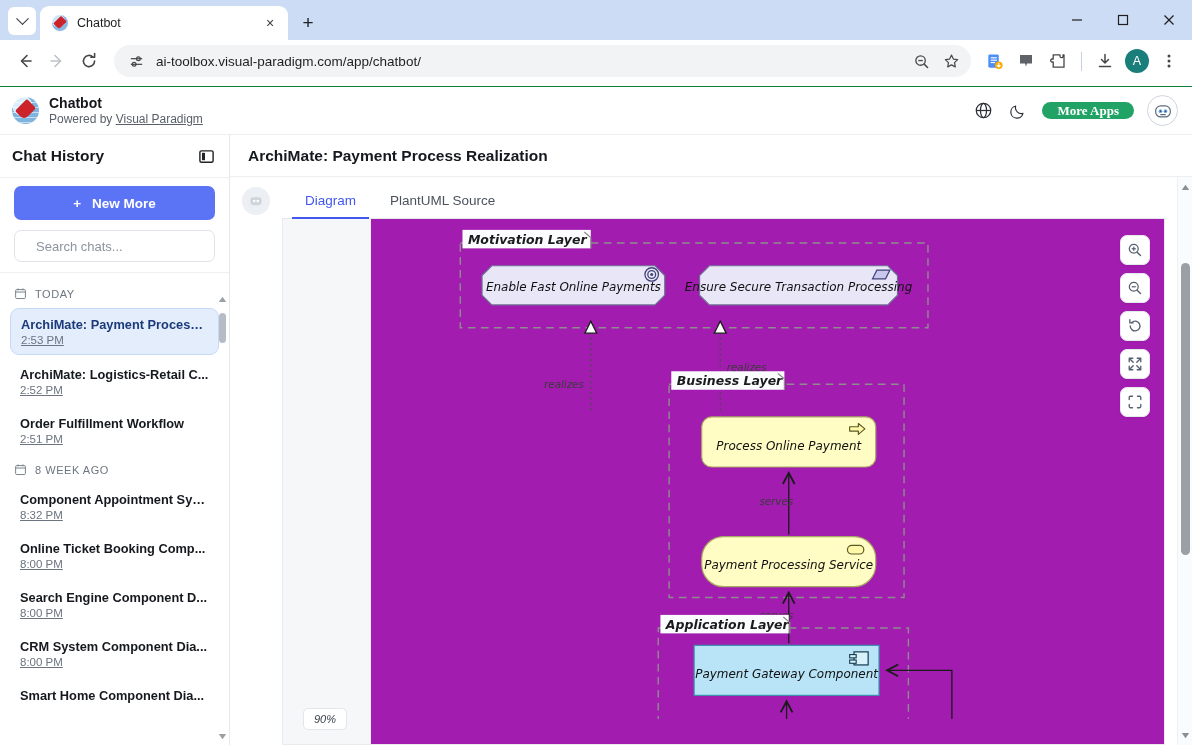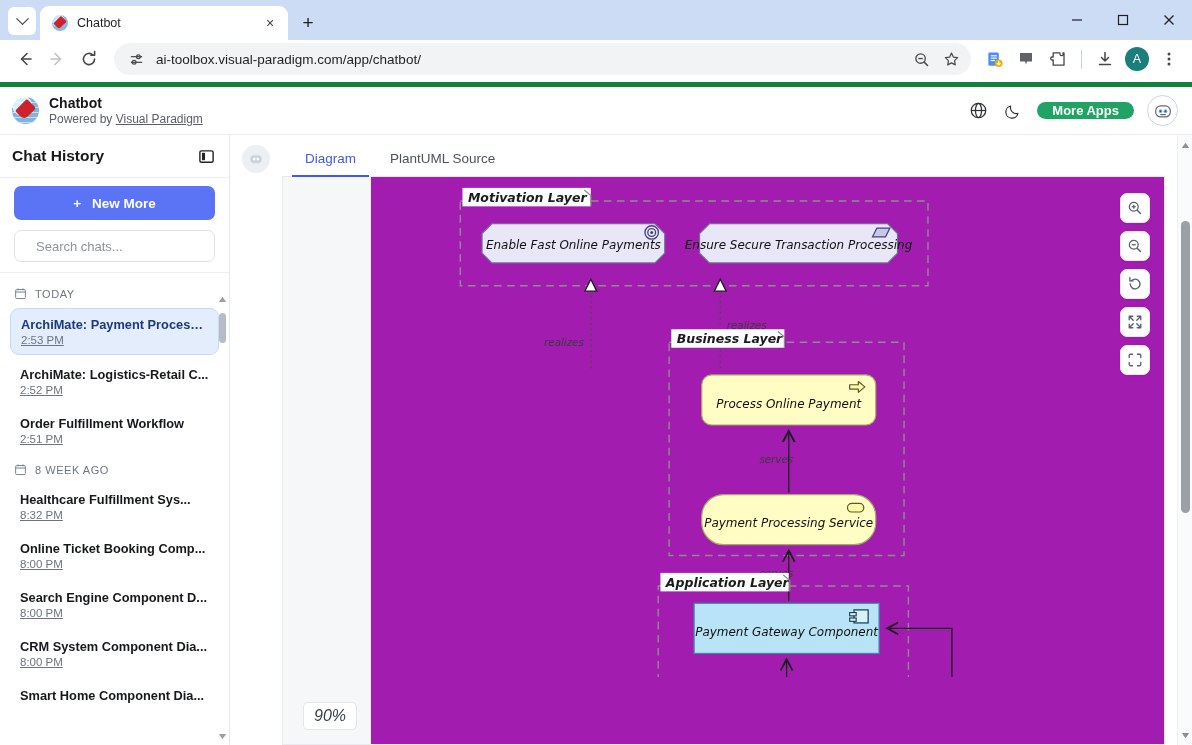--- a/index.html
+++ b/index.html
@@ -36,21 +36,21 @@
     border-radius: 50%; cursor: pointer; color: #3c4043; font-size: 14px; line-height: 1; }
   .new-tab-btn { width: 28px; height: 28px; margin: 0 0 4px 6px; border-radius: 50%;
     display: flex; align-items: center; justify-content: center; cursor: pointer;
     color: #202124; font-size: 19px; line-height: 1; font-weight: 300; }
   .win-ctrls { position: absolute; right: 0; top: 0; height: 40px; display: flex; }
   .win-btn { width: 46px; height: 40px; display: flex; align-items: center; justify-content: center;
     cursor: pointer; color: #1f1f1f; }
 
   .browser-toolbar {
     height: 47px; background: #ffffff; display: flex; align-items: center;
-    padding: 0 8px 4px 10px; gap: 2px; border-bottom: 5px solid #15803d;
+    padding: 0 8px 4px 10px; gap: 2px; border-bottom: 1px solid #15803d;
   }
   .nav-btn { width: 30px; height: 30px; border-radius: 50%; display: flex;
     align-items: center; justify-content: center; cursor: pointer; color: #444746; flex: 0 0 auto; }
   .nav-btn.disabled { color: #bdc1c6; }
   .omnibox {
     flex: 1 1 auto; height: 32px; background: #f1f3f4; border-radius: 16px;
     display: flex; align-items: center; padding: 0 10px 0 12px; gap: 10px; margin: 0 6px 0 8px;
     cursor: text; min-width: 0;
   }
   .omni-url { font-size: 13.5px; color: #1f1f1f; flex: 1 1 auto; white-space: nowrap; overflow: hidden; }
@@ -76,21 +76,21 @@
   .app-title-wrap { display: flex; flex-direction: column; line-height: 1.18; }
   .app-title { font-size: 14px; font-weight: 700; color: #141619; }
   .app-sub { font-size: 12px; color: #5a6069; }
   .app-sub a { color: #5a6069; text-decoration: underline; }
   .app-header-right { margin-left: auto; display: flex; align-items: center; gap: 13px; }
   .hdr-ico { width: 22px; height: 22px; display: flex; align-items: center; justify-content: center;
     cursor: pointer; color: #2b2f36; }
   .more-apps {
     background: #21a366; color: #fff; border: none; border-radius: 17px; height: 17px;
     padding: 0 15px; font-size: 13px; font-weight: 700; cursor: pointer;
-    font-family: Liberation Sans, sans-serif;
+    font-family: Liberation Serif, serif;
   }
   .bot-av { width: 31px; height: 31px; border-radius: 50%; border: 1.5px solid #cfd6e0;
     background:#fff; display:flex; align-items:center; justify-content:center; cursor:pointer; }
 
   
   .layout { display: flex; height: 610px; }
 
   
   .sidebar { width: 230px; border-right: 1px solid #e6e8ec; display: flex; flex-direction: column;
              background: #fff; flex: 0 0 auto; }
@@ -139,21 +139,21 @@
     display: flex; flex-direction: column; }
   .tabs { display: flex; gap: 8px; border-bottom: 1px solid #e6e8ec; padding-left: 10px; }
   .tab-btn { padding: 8px 13px 9px; font-size: 13.5px; color: #4b525c; cursor: pointer;
     border-bottom: 2px solid transparent; margin-bottom: -1px; }
   .tab-btn.active { color: #4257f0; border-bottom-color: #4257f0; font-weight: 400; }
   .diagram-wrap { flex: 1 1 auto; position: relative; border: 1px solid #e9ebef; border-top: none;
     background: #a21caf; overflow: hidden; font-style: italic; }
   .diagram-left-pane { position:absolute; left:0; top:0; bottom:0; width: 88px;
     background: #f5f7f9; border-right: 1px solid #eaedf1; }
   .zoom-badge { position: absolute; left: 20px; bottom: 14px; background: #fff; border: 1px solid #e3e6ea;
-    border-radius: 5px; padding: 4px 10px; font-size: 16px; color: #384049; z-index: 4; }
+    border-radius: 5px; padding: 4px 10px; font-size: 11px; color: #384049; z-index: 4; }
   .diag-tools { position: absolute; right: 14px; top: 16px; display: flex; flex-direction: column;
     gap: 8px; z-index: 5; }
   .diag-tool { width: 30px; height: 30px; background: #fff; border: 1px solid #e6e9ee; border-radius: 7px;
     display: flex; align-items: center; justify-content: center; cursor: pointer; color: #566070;
     box-shadow: 0 1px 2px rgba(16,24,40,.05); }
   .diag-canvas { position: absolute; inset: 0; }
 
   
   .main-sb { width: 15px; flex: 0 0 auto; background: #fafbfc; border-left: 1px solid #eef0f3;
     position: relative; }
@@ -359,21 +359,21 @@
       <div class="sb-group">
         <svg width="13" height="13" viewBox="0 0 16 16">
             <rect x="2" y="3.2" width="12" height="11" rx="1.4" fill="none" stroke="#767f89" stroke-width="1.2"></rect>
             <line x1="2" y1="6.2" x2="14" y2="6.2" stroke="#767f89" stroke-width="1.2"></line>
             <line x1="5" y1="1.8" x2="5" y2="4" stroke="#767f89" stroke-width="1.2"></line>
             <line x1="11" y1="1.8" x2="11" y2="4" stroke="#767f89" stroke-width="1.2"></line>
           </svg>
         <span class="sb-group-label">8 WEEK AGO</span>
       </div>
       <div class="chat-item">
-        <div class="ci-title">Healthcare Fulfillment Sys...</div>
+        <div class="ci-title">Component Appointment Sys...</div>
         <div class="ci-time">8:32 PM</div>
       </div>
       <div class="chat-item">
         <div class="ci-title">Online Ticket Booking Comp...</div>
         <div class="ci-time">8:00 PM</div>
       </div>
       <div class="chat-item">
         <div class="ci-title">Search Engine Component D...</div>
         <div class="ci-time">8:00 PM</div>
       </div>
@@ -397,20 +397,23 @@
         <div class="sb-sb-arrow" style="position:absolute;bottom:0;left:0;">
           <svg width="9" height="7" viewBox="0 0 9 7">
               <path d="M4.5 6.2 0.8 1h7.4z" fill="#9aa0a6"></path>
             </svg>
         </div>
       </div>
     </div>
   </div>
 
   <div class="main">
+    <div class="main-head">
+      <span class="main-title">ArchiMate: Payment Process Realization</span>
+    </div>
 
     <div class="msg-scroll">
       <div class="msg-inner">
         <div class="msg-avatar">
           <svg width="18" height="18" viewBox="0 0 24 24">
               <rect x="4.5" y="7" width="15" height="10.5" rx="4.5" fill="#cfd4da"></rect>
               <circle cx="9.6" cy="12" r="1.7" fill="#fff"></circle>
               <circle cx="14.4" cy="12" r="1.7" fill="#fff"></circle>
             </svg>
         </div>

